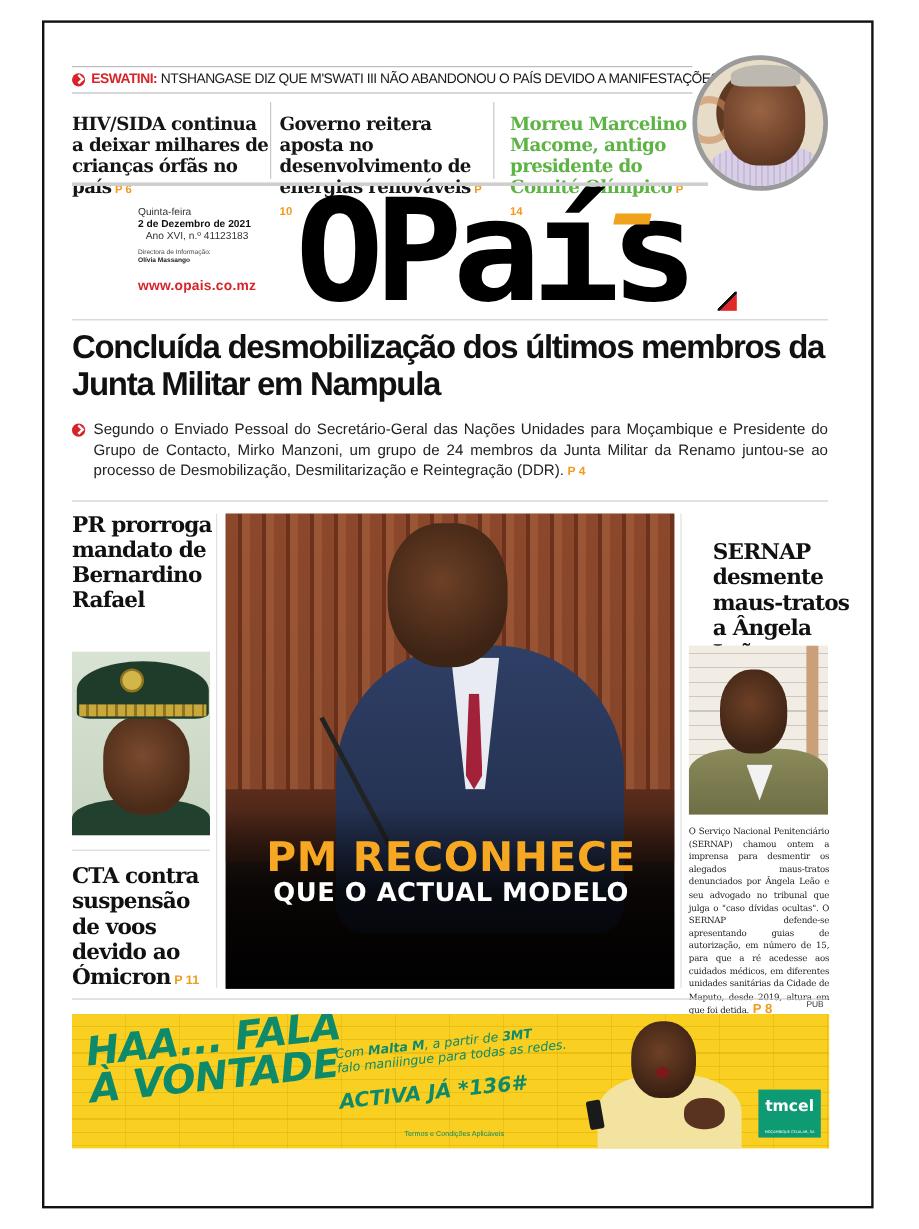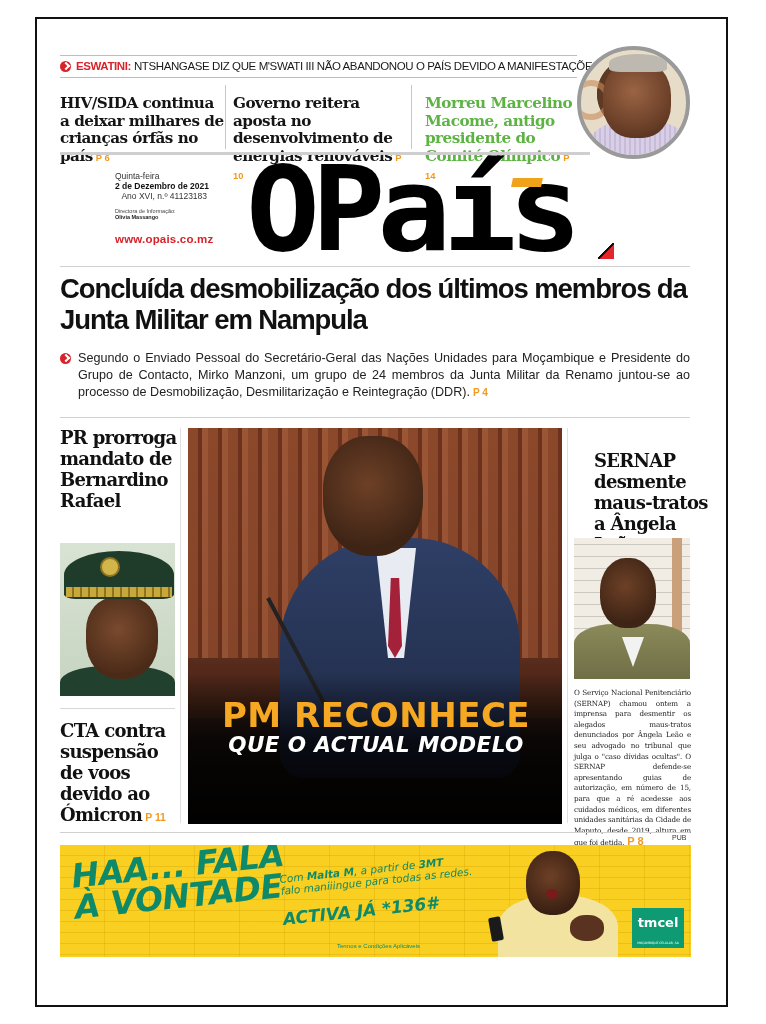--- a/index.html
+++ b/index.html
@@ -61,21 +61,21 @@
   .hero .slats { position: absolute; left: 0; top: 0; width: 100%; height: 230px; background: repeating-linear-gradient(90deg, #8e4a2c 0 10px, #6b311c 10px 14px, #a05a38 14px 20px); opacity: 0.85; }
   .hero .desk { position: absolute; left: 0; top: 230px; width: 100%; height: 60px; background: linear-gradient(180deg, #5a2c1c, #3a1e14); }
   .hero .suit { position: absolute; left: 92px; top: 110px; width: 240px; height: 240px; border-radius: 45% 45% 10% 10%; background: linear-gradient(180deg, #2f3f66, #1d2843); }
   .hero .shirt { position: absolute; left: 188px; top: 120px; width: 40px; height: 110px; background: #e8ecf2; clip-path: polygon(0 0,100% 0,70% 100%,30% 100%); }
   .hero .tie { position: absolute; left: 200px; top: 150px; width: 14px; height: 80px; background: #a3223a; clip-path: polygon(20% 0,80% 0,100% 85%,50% 100%,0 85%); }
   .hero .head { position: absolute; left: 135px; top: 8px; width: 100px; height: 120px; border-radius: 44% 44% 46% 46%; background: radial-gradient(circle at 45% 40%, #6d4026 0, #3e2415 70%); }
   .hero .mic { position: absolute; left: 78px; top: 170px; width: 4px; height: 130px; background: #222; transform: rotate(-28deg); transform-origin: top; }
   .hero .shade { position: absolute; left: 0; bottom: 0; width: 100%; height: 150px; background: linear-gradient(180deg, rgba(0,0,0,0) 0%, rgba(0,0,0,0.75) 45%, rgba(0,0,0,0.92) 100%); }
   .hero-text { position: absolute; left: 196px; top: 697px; width: 360px; font-family: "DejaVu Sans", sans-serif; font-weight: bold; text-align: center; }
   .hero-text .l1 { font-size: 34px; line-height: 36px; color: #f7a823; letter-spacing: 0.5px; }
-  .hero-text .l2 { font-size: 21.5px; line-height: 24px; color: #fff; letter-spacing: 0.4px; font-style: italic; }
+  .hero-text .l2 { font-size: 21.5px; line-height: 24px; color: #fff; letter-spacing: 0.4px; }
   .hero-text .l3 { font-size: 21.5px; line-height: 24px; color: #fff; letter-spacing: 0.1px; }
   .hero-text .l4 { font-size: 16.3px; line-height: 21px; color: #fff; letter-spacing: 0.4px; }
 
   
   .photo-sernap { position: absolute; left: 574px; top: 538px; width: 116px; height: 141px; overflow: hidden; background: #f1ece4; }
   .photo-sernap .doc { position: absolute; left: 0; top: 0; width: 100%; height: 100%; background: repeating-linear-gradient(180deg, transparent 0 6px, rgba(90,90,90,0.25) 6px 7px, transparent 7px 12px); }
   .photo-sernap .post { position: absolute; right: 8px; top: 0; width: 10px; height: 100px; background: #c9a07a; }
   .photo-sernap .head { position: absolute; left: 26px; top: 20px; width: 56px; height: 70px; border-radius: 46% 46% 44% 44%; background: radial-gradient(circle at 45% 40%, #6d4026 0, #3e2415 70%); }
   .photo-sernap .uniform { position: absolute; left: 0; bottom: 0; width: 116px; height: 55px; border-radius: 35% 35% 0 0; background: linear-gradient(180deg, #8a8a5a, #6f6e46); }
   .photo-sernap .collar { position: absolute; left: 48px; bottom: 12px; width: 22px; height: 30px; background: #f2f2f2; clip-path: polygon(0 0,100% 0,50% 100%); }

